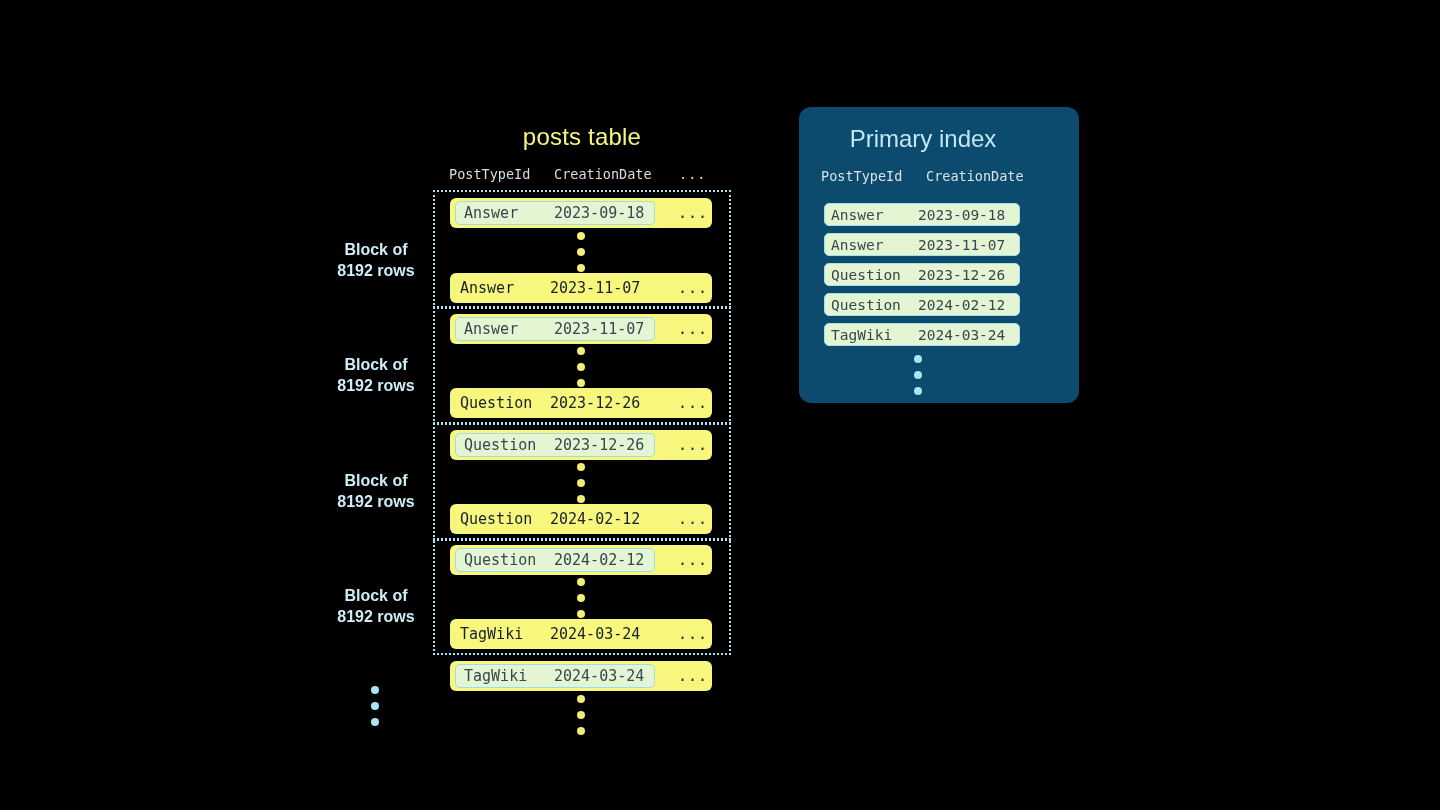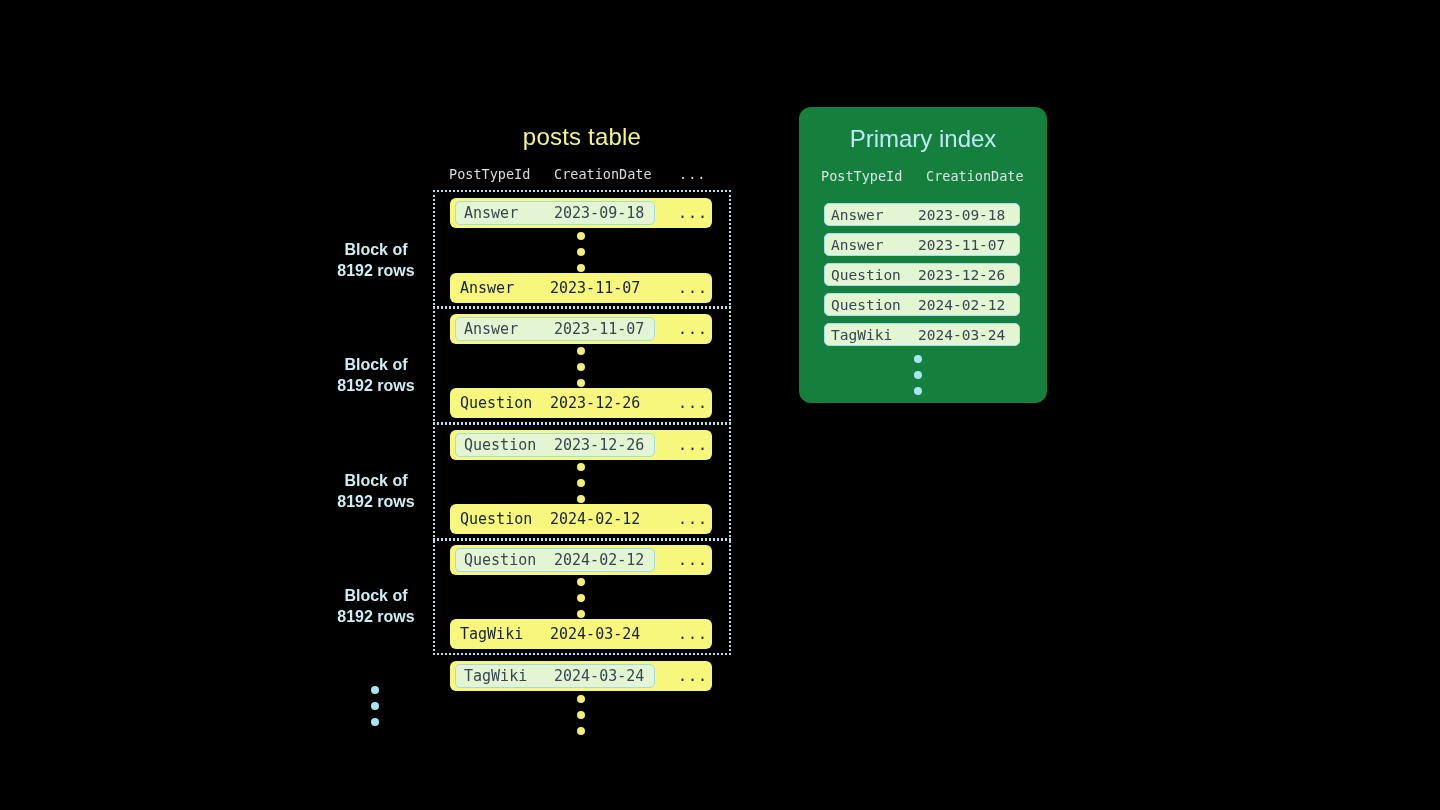--- a/index.html
+++ b/index.html
@@ -135,22 +135,23 @@
   .vdots.yellow i { background: #f4ef76; }
   .vdots.cyan i { background: #a9e4f2; }
 
   
   #index-panel {
     position: absolute;
     left: 799px;
     top: 107px;
     width: 248px;
     height: 296px;
-    background: #15803d;
+    background: #0c4a6e;
     border-radius: 12px;
+    padding-left: 32px;
   }
   #index-title {
     position: absolute;
     left: 0;
     top: 18px;
     width: 248px;
     text-align: center;
     font-size: 24px;
     color: #bfe8f6;
     white-space: nowrap;

